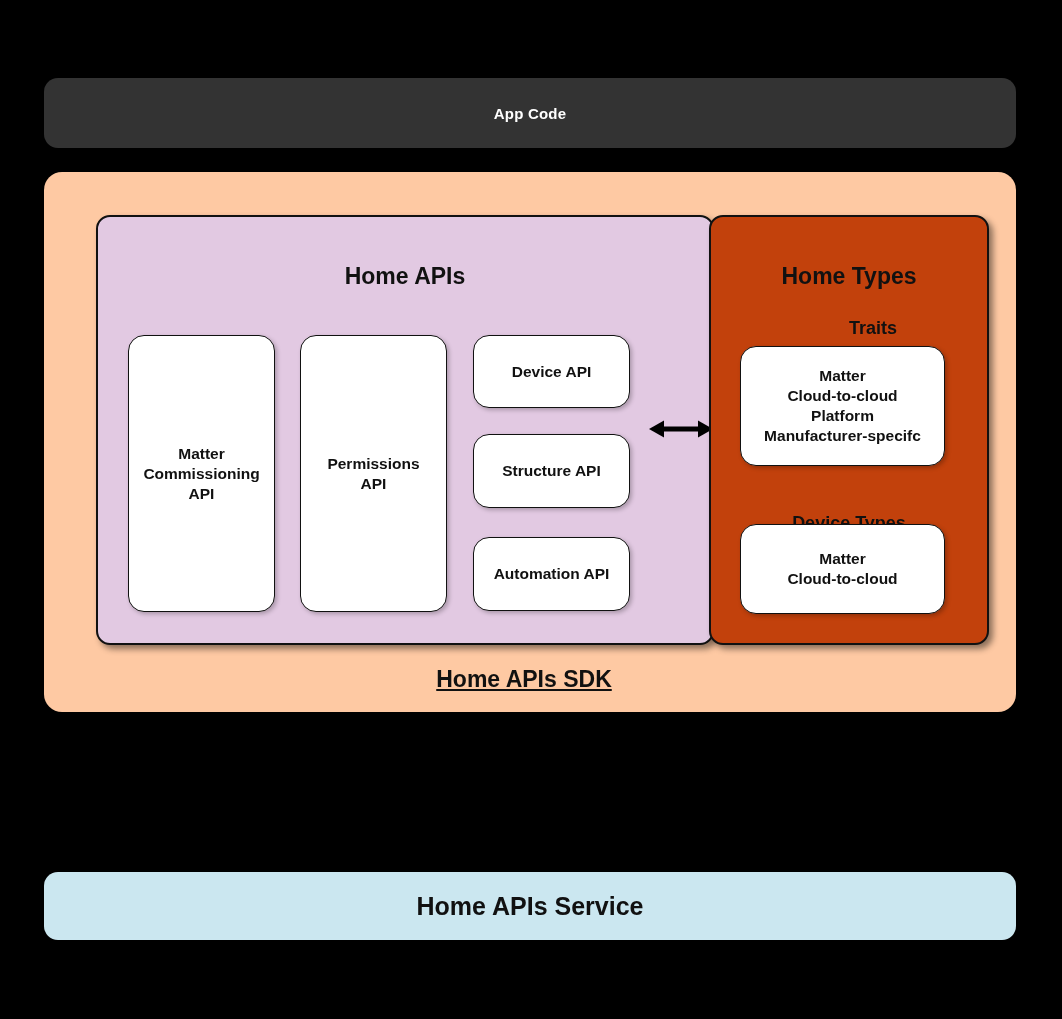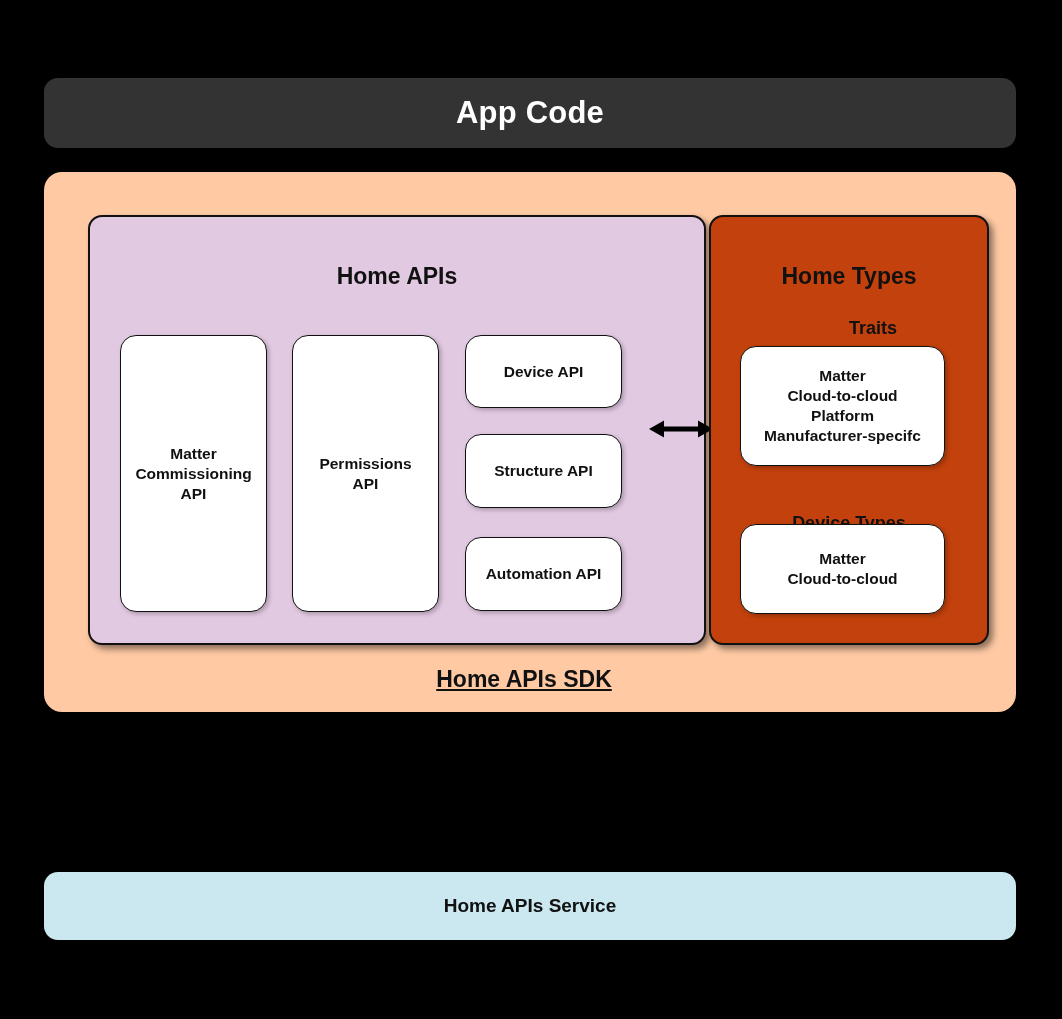--- a/index.html
+++ b/index.html
@@ -18,39 +18,39 @@
   .abs { position: absolute; }
 
   
   .app-code-bar {
     left: 44px; top: 78px; width: 972px; height: 70px;
     background: #333333;
     border-radius: 14px;
     display: flex; align-items: center; justify-content: center;
   }
   .app-code-bar .bar-label {
-    color: #ffffff; font-weight: bold; font-size: 31px; letter-spacing: 0.2px;
+    color: #ffffff; font-weight: bold; font-size: 15px; letter-spacing: 0.2px;
   }
 
   
   .sdk-container {
     left: 44px; top: 172px; width: 972px; height: 540px;
     background: #fec9a3;
     border-radius: 18px;
   }
 
   .inner-box {
     position: absolute;
     top: 43px; height: 430px;
     border: 2px solid #111111;
     border-radius: 14px;
     box-shadow: 4px 4px 6px rgba(0,0,0,0.45);
     box-sizing: border-box;
   }
-  .home-apis-box { left: 44px; width: 618px; background: #e2c9e2; }
+  .home-apis-box { left: 52px; width: 618px; background: #e2c9e2; }
   .home-types-box { left: 665px; width: 280px; background: #c2410c; }
 
   .box-title {
     position: absolute; top: 46px; left: 0; right: 0;
     text-align: center;
     font-weight: bold; font-size: 23px;
   }
   .sub-heading {
     position: absolute; left: 0; right: 0;
     text-align: center;
@@ -97,21 +97,21 @@
   }
 
   
   .service-bar {
     left: 44px; top: 872px; width: 972px; height: 68px;
     background: #cbe7f0;
     border-radius: 14px;
     display: flex; align-items: center; justify-content: center;
   }
   .service-bar .bar-label {
-    color: #111111; font-weight: bold; font-size: 19px;
+    color: #111111; font-weight: bold; font-size: 25px;
   }
 </style>
 </head>
 <body>
 
 <div class="abs app-code-bar">
   <span class="bar-label">App Code</span>
 </div>
 
 <div class="abs sdk-container">

